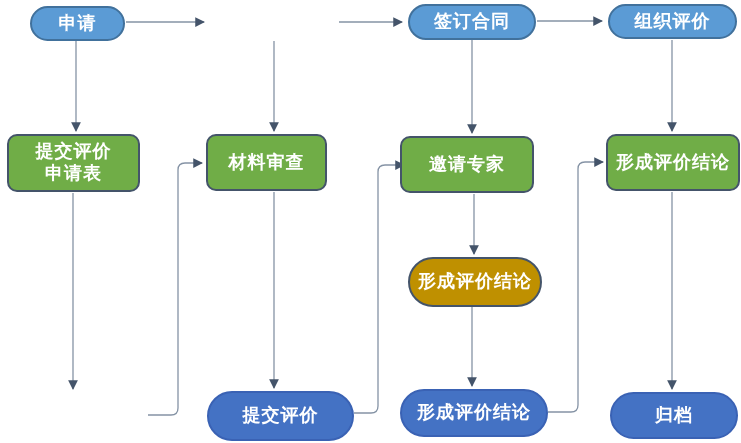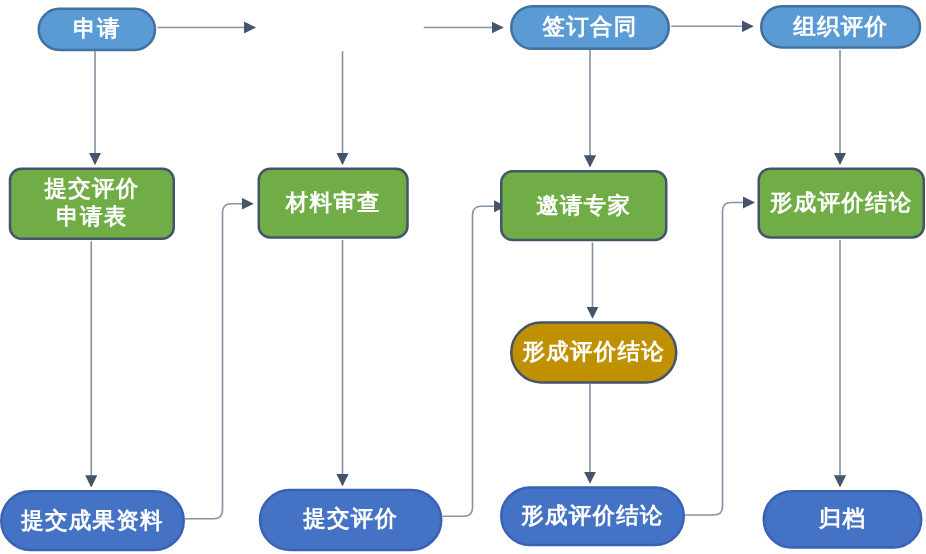--- a/index.html
+++ b/index.html
@@ -72,18 +72,17 @@
   <div class="node pill-top" style="left:608px;top:4px;width:129px;height:35px">组织评价</div>
 
   <div class="node box-green" style="left:7px;top:134px;width:133px;height:58px">提交评价
 申请表</div>
   <div class="node box-green" style="left:206px;top:134px;width:121px;height:57px">材料审查</div>
   <div class="node box-green" style="left:400px;top:136px;width:134px;height:57px">邀请专家</div>
   <div class="node box-green" style="left:606px;top:134px;width:134px;height:57px">形成评价结论</div>
 
   <div class="node pill-gold" style="left:408px;top:257px;width:134px;height:50px">形成评价结论</div>
 
-  <div class="node pill-bottom" style="left:0px;top:392px;width:148px;height:49px">提交成果资料</div>
   <div class="node pill-bottom" style="left:207px;top:391px;width:147px;height:50px">提交评价</div>
   <div class="node pill-bottom" style="left:400px;top:389px;width:148px;height:48px">形成评价结论</div>
   <div class="node pill-bottom" style="left:610px;top:392px;width:128px;height:47px">归档</div>
 
 </div>
 
 </body></html>

